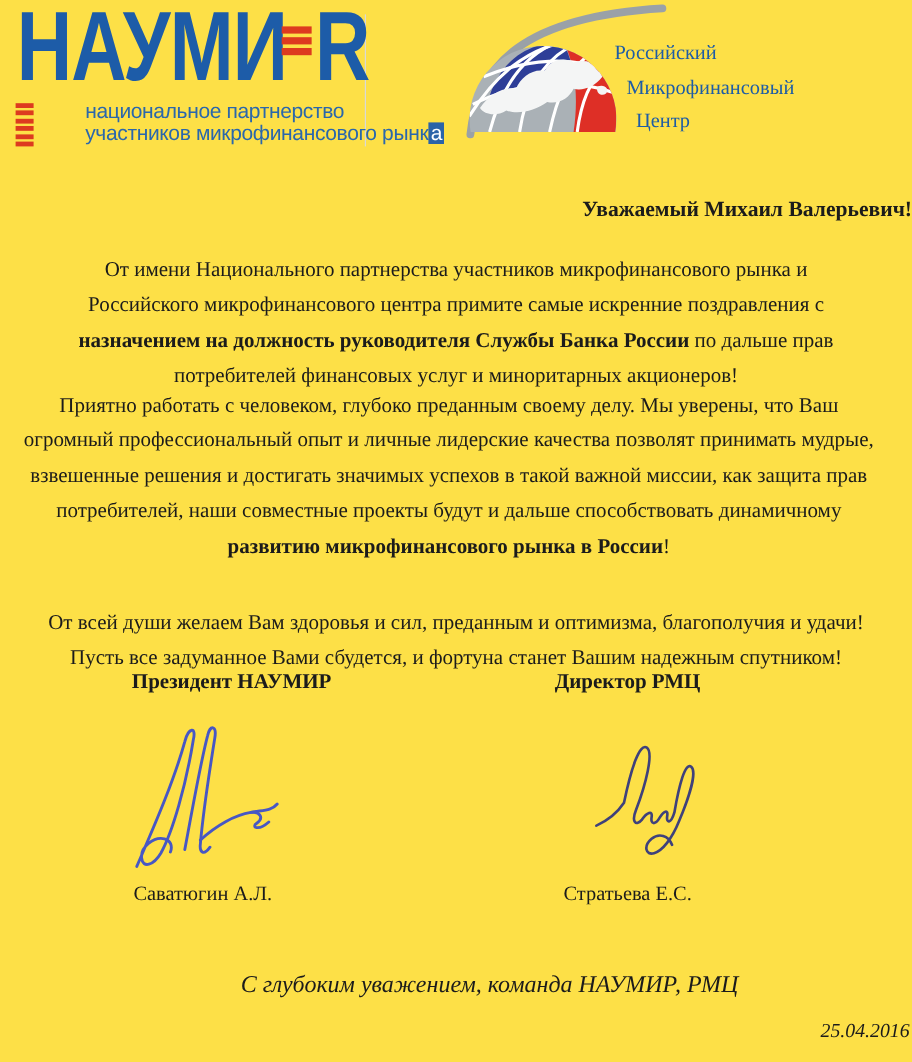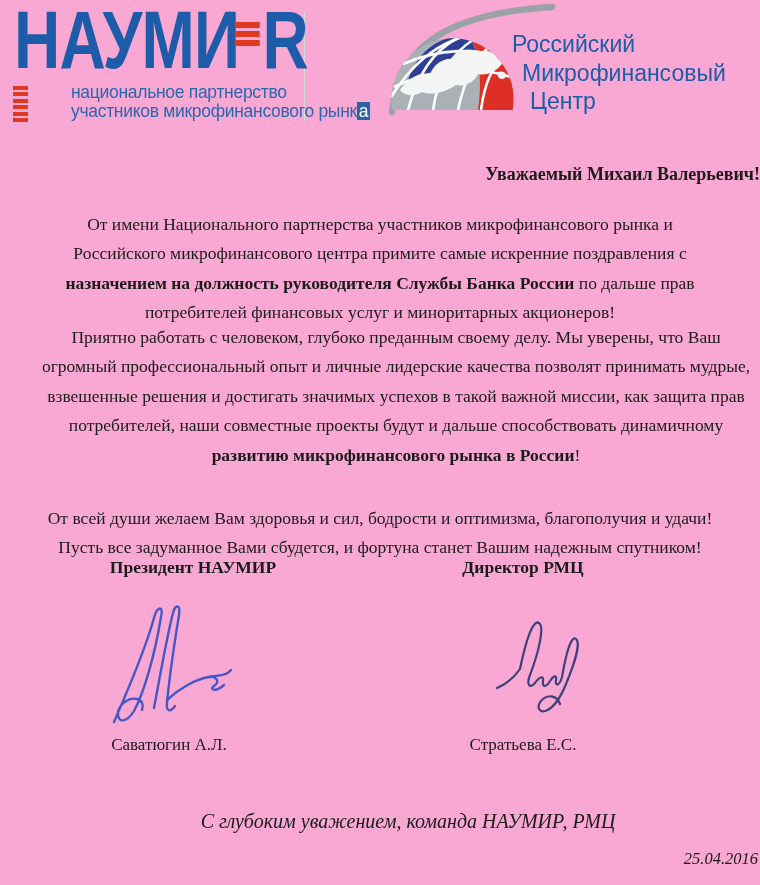--- a/index.html
+++ b/index.html
@@ -1,17 +1,17 @@
 <!DOCTYPE html>
 <html><head>
 <meta charset="utf-8">
 <style>
   html,body { margin:0; padding:0; background:#ffffff; }
   .page {
-    position:relative; width:760px; height:885px; background:#f9a8d4;
+    position:relative; width:760px; height:885px; background:#fde047;
     font-family:"Liberation Serif", serif; color:#1b1b1b; overflow:hidden;
   }
 
   
   .naumir-logo { position:absolute; left:12px; top:12px; width:292px; height:110px; border-right:1px solid #d9d9d9; }
   .naumir-wordmark {
     position:absolute; left:2px; top:-13px; white-space:nowrap;
     font-family:"Liberation Sans", sans-serif; font-weight:bold;
     font-size:82px; line-height:82px; letter-spacing:-1px; color:#1d5ca8;
     transform:scaleX(0.78); transform-origin:0 0;
@@ -25,32 +25,32 @@
   .tag-lines {
     font-family:"Liberation Sans", sans-serif; font-size:17.5px; line-height:18.6px;
     color:#2a67ac; letter-spacing:-0.3px; white-space:nowrap;
   }
   .inv-a { display:inline-block; background:#2b63a8; color:#ffffff; padding:0 2px; line-height:18px; }
 
   .rmc-logo { position:absolute; left:378px; top:2px; width:372px; height:130px; }
   .rmc-globe { position:absolute; left:0; top:0; }
   .rmc-name {
     position:absolute; left:134px; top:28px;
-    font-family:Liberation Sans, sans-serif; font-size:23px; line-height:28.5px;
+    font-family:Liberation Serif, serif; font-size:17px; line-height:28.5px;
     color:#1d5ca6; white-space:nowrap;
   }
   .rmc-name .l2 { margin-left:10px; }
   .rmc-name .l3 { margin-left:18px; }
 
   
   .greeting { position:absolute; left:0; right:0; top:164px; text-align:right;
               font-weight:bold; font-size:18px; }
   .para { position:absolute; text-align:center; font-size:17.5px; line-height:29.5px; }
   .p1 { left:55px; width:650px; top:192px; }
-  .p2 { left:40px; width:712px; top:305px; }
+  .p2 { left:18px; width:712px; top:305px; }
   .p3 { left:24px; width:712px; top:486px; }
 
   
   .sign-section { position:absolute; left:0; top:553px; width:760px; height:215px; }
   .sig-title { position:absolute; top:4px; text-align:center; font-weight:bold; font-size:17.5px; }
   .sig-title.left  { left:60px;  width:266px; }
   .sig-title.right { left:392px; width:262px; }
   .sig-svg { position:absolute; }
   .sig-svg.left  { left:104px; top:45px; }
   .sig-svg.right { left:494px; top:63px; }
@@ -128,21 +128,21 @@
       <span class="l3">Центр</span>
     </div>
   </div>
 
   <div class="greeting">Уважаемый Михаил Валерьевич!</div>
 
   <p class="para p1"><span>От имени Национального партнерства участников микрофинансового рынка и Российского микрофинансового центра примите самые искренние поздравления с </span><b>назначением на должность руководителя Службы Банка России</b><span> по дальше прав потребителей финансовых услуг и миноритарных акционеров!</span></p>
 
   <p class="para p2"><span>Приятно работать с человеком, глубоко преданным своему делу. Мы уверены, что Ваш огромный профессиональный опыт и личные лидерские качества позволят принимать мудрые, взвешенные решения и достигать значимых успехов в такой важной миссии, как защита прав потребителей, наши совместные проекты будут и дальше способствовать динамичному </span><b>развитию микрофинансового рынка в России</b><span>!</span></p>
 
-  <p class="para p3">От всей души желаем Вам здоровья и сил, бодрости и оптимизма, благополучия и удачи! Пусть все задуманное Вами сбудется, и фортуна станет Вашим надежным спутником!</p>
+  <p class="para p3">От всей души желаем Вам здоровья и сил, преданным и оптимизма, благополучия и удачи! Пусть все задуманное Вами сбудется, и фортуна станет Вашим надежным спутником!</p>
 
   <div class="sign-section">
     <div class="sig-title left">Президент НАУМИР</div>
     <div class="sig-title right">Директор РМЦ</div>
 
     <svg class="sig-svg left" width="130" height="130" viewBox="0 0 130 130">
       <g fill="none" stroke-width="2.4" stroke-linecap="round" stroke-linejoin="round" stroke="#4757c4">
         <path d="M10,124 C22,96 40,56 50,20 C53,8 60,7 57,19 C51,56 40,95 30,113 C24,123 15,126 14,117 C13,108 24,99 33,101 C38,102 40,107 38,112"></path>
         <path d="M50,110 C56,78 63,38 69,15 C71,6 77,6 75,17 C70,48 65,82 63,105 C62,113 66,115 71,108"></path>
         <path d="M63,102 C76,90 92,81 105,79 C115,77 122,78 127,72"></path>

